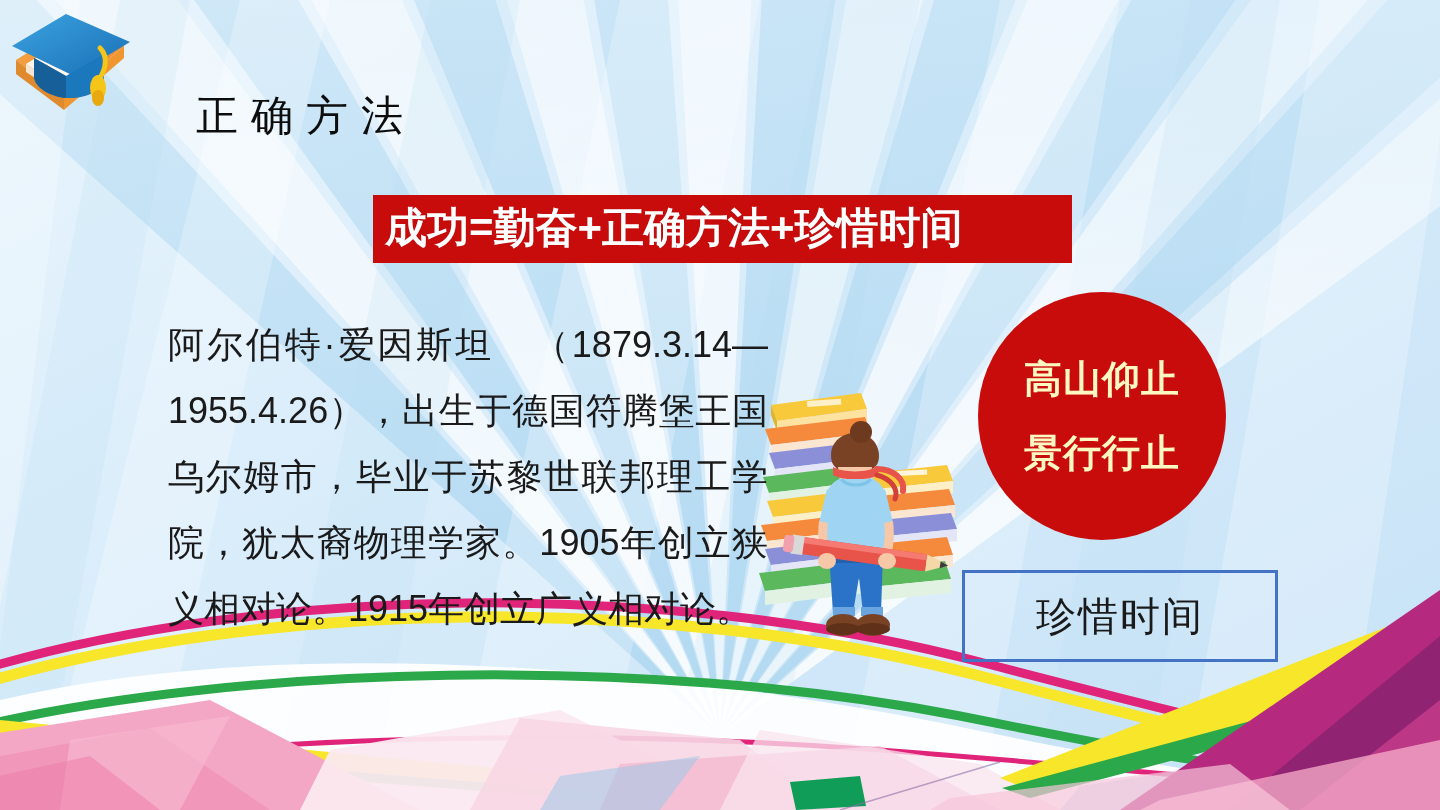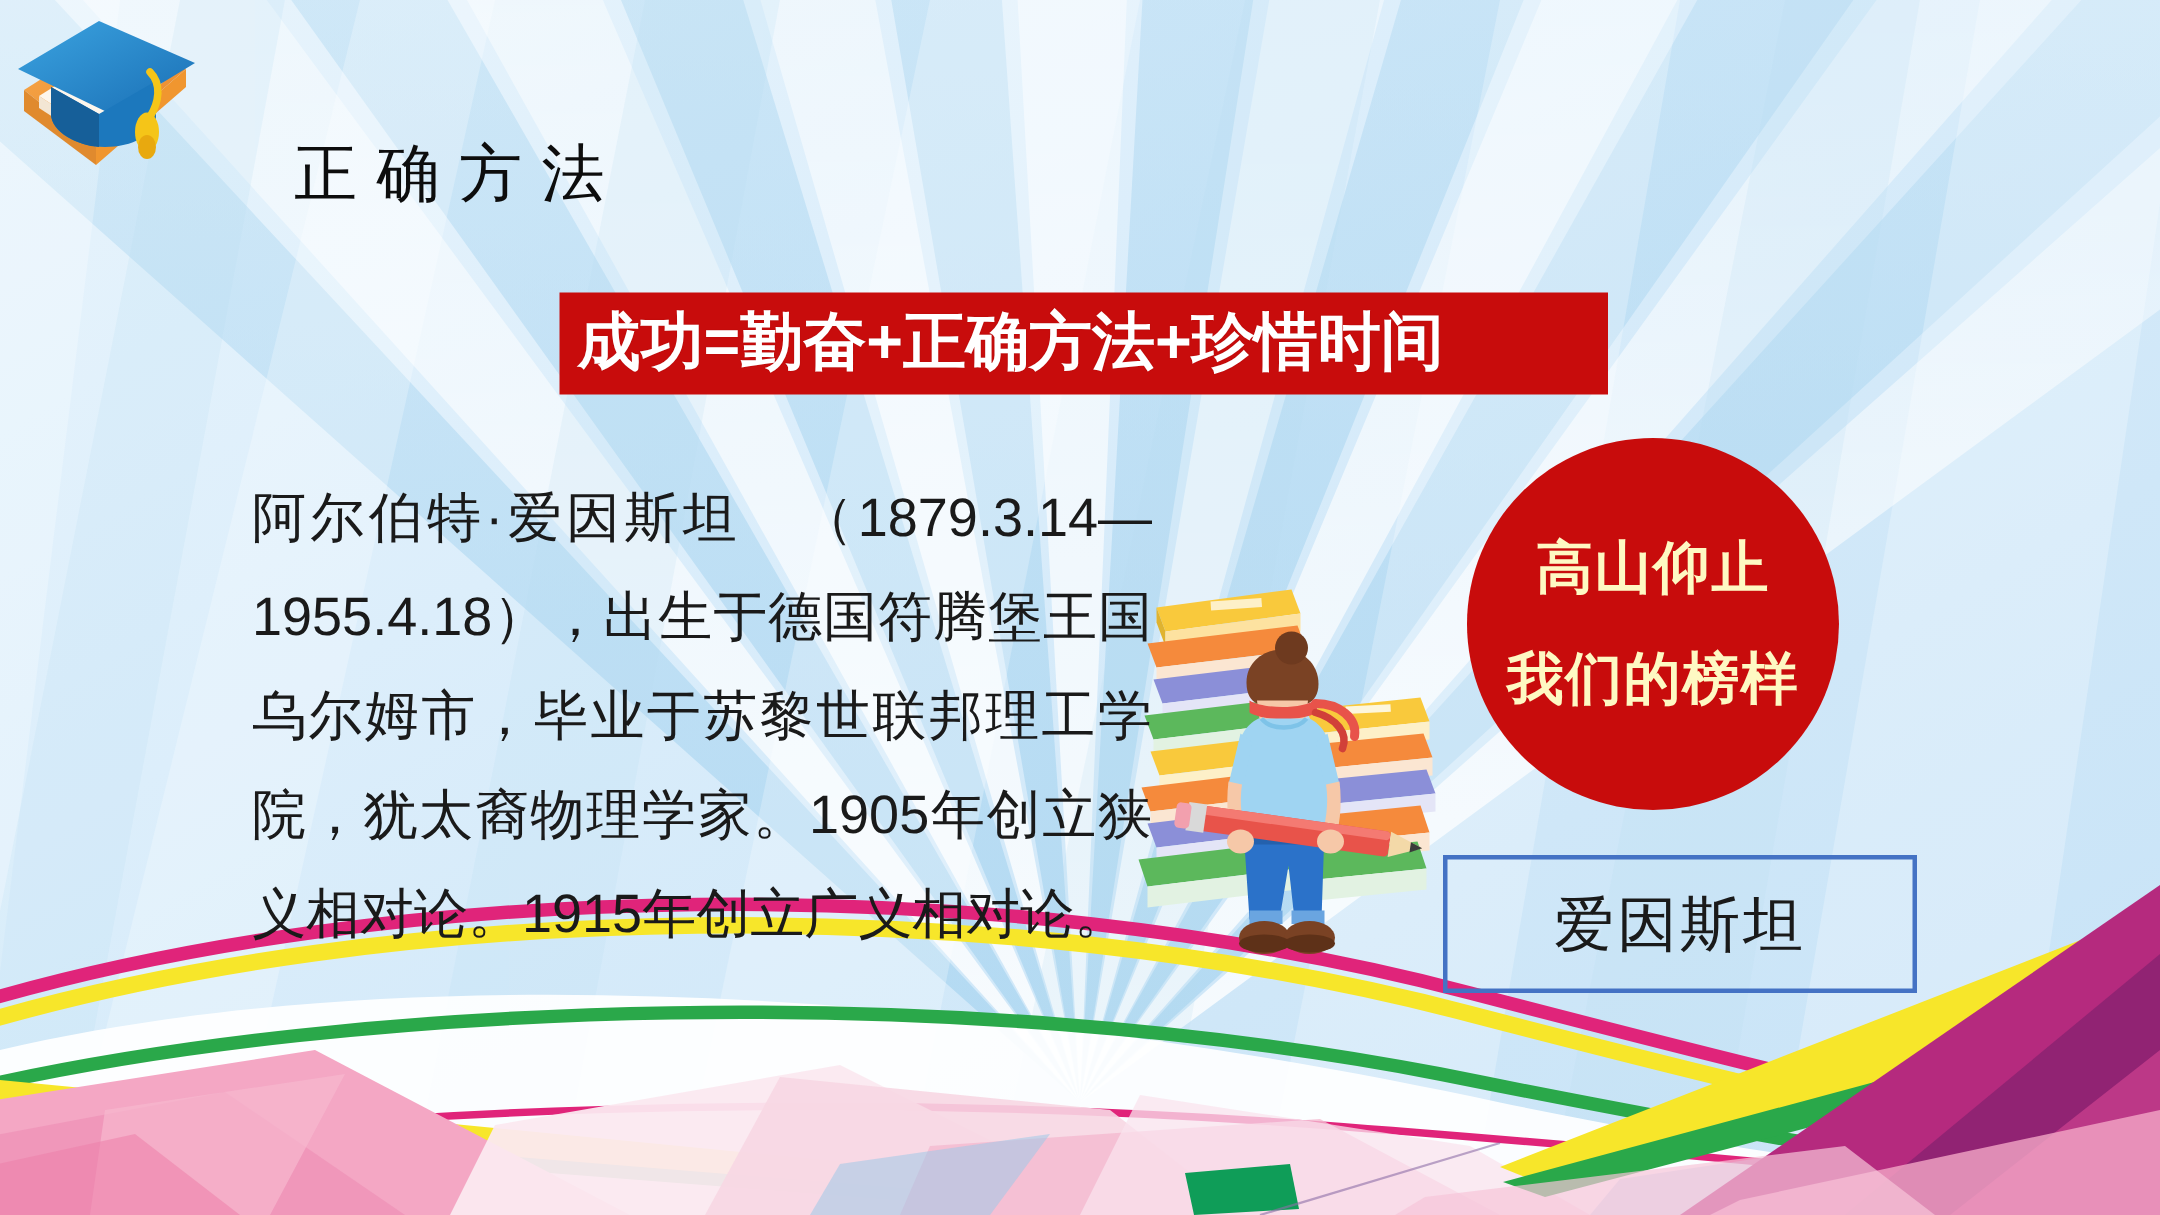--- a/index.html
+++ b/index.html
@@ -271,21 +271,21 @@
     <ellipse cx="94" cy="96" rx="6" ry="8" fill="#e8a90f"></ellipse>
   </svg>
 
   <div id="page-title">正确方法</div>
 
   <div id="headline-wrap">
     <div id="headline-bg"></div>
     <span id="headline-text">成功=勤奋+正确方法+珍惜时间</span>
   </div>
 
-  <div id="bio-text">阿尔伯特·爱因斯坦　（1879.3.14—1955.4.18），出生于德国符腾堡王国乌尔姆市，毕业于苏黎世联邦理工学院，犹太裔物理学家。1905年创立狭义相对论。1915年创立广义相对论。</div>
+  <div id="bio-text">阿尔伯特·爱因斯坦　（1879.3.14—1955.4.26），出生于德国符腾堡王国乌尔姆市，毕业于苏黎世联邦理工学院，犹太裔物理学家。1905年创立狭义相对论。1915年创立广义相对论。</div>
 
   <svg id="books-illustration" viewBox="0 0 250 295">
 
     <g>
 
       <path d="M36,42 L126,30 L132,46 L42,58 Z" fill="#f9c93c"></path>
       <path d="M36,42 L42,58 L42,68 L36,52 Z" fill="#e0b32f"></path>
       <path d="M42,58 L132,46 L132,58 L42,70 Z" fill="#fde2a0"></path>
       <rect x="72" y="38" width="34" height="6" fill="#fdf0c8" transform="rotate(-4 72 38)"></rect>
 
@@ -370,20 +370,20 @@
         <polygon points="206,187 214,190 206,194" fill="#3a3a3a"></polygon>
       </g>
 
       <ellipse cx="92" cy="198" rx="9" ry="8" fill="#f6c8a8"></ellipse>
       <ellipse cx="152" cy="198" rx="9" ry="8" fill="#f6c8a8"></ellipse>
     </g>
   </svg>
 
   <div id="circle-stamp">
     <div class="line">高山仰止</div>
-    <div class="line">我们的榜样</div>
+    <div class="line">景行行止</div>
   </div>
 
   <div id="role-box">
-    <span class="label">爱因斯坦</span>
+    <span class="label">珍惜时间</span>
   </div>
 
 </div>
 
 </body></html>

